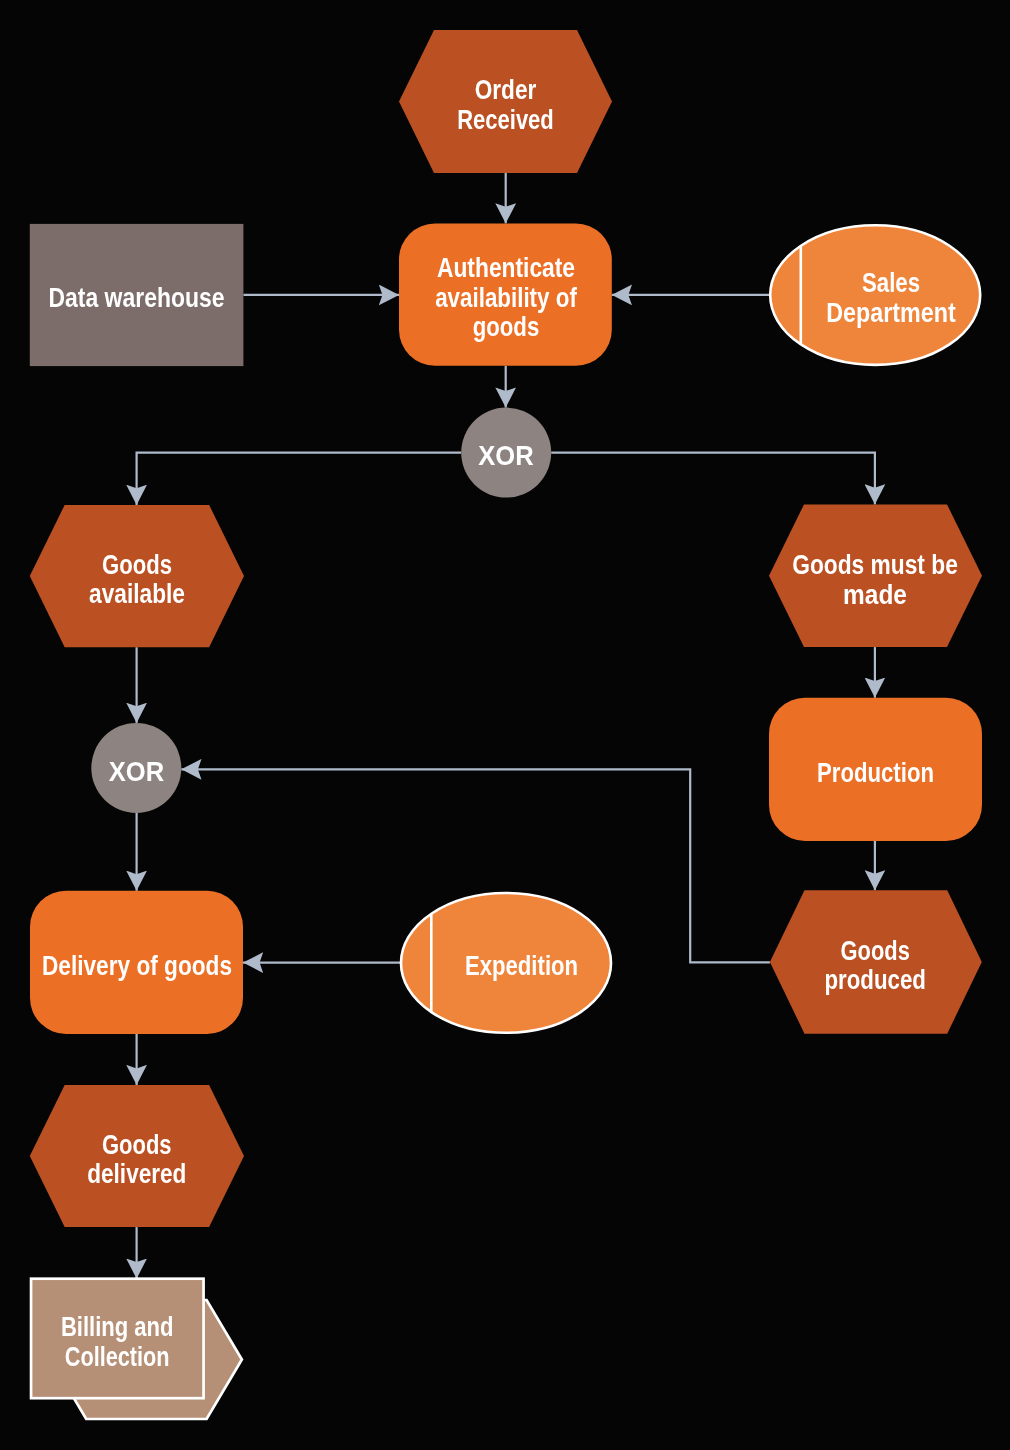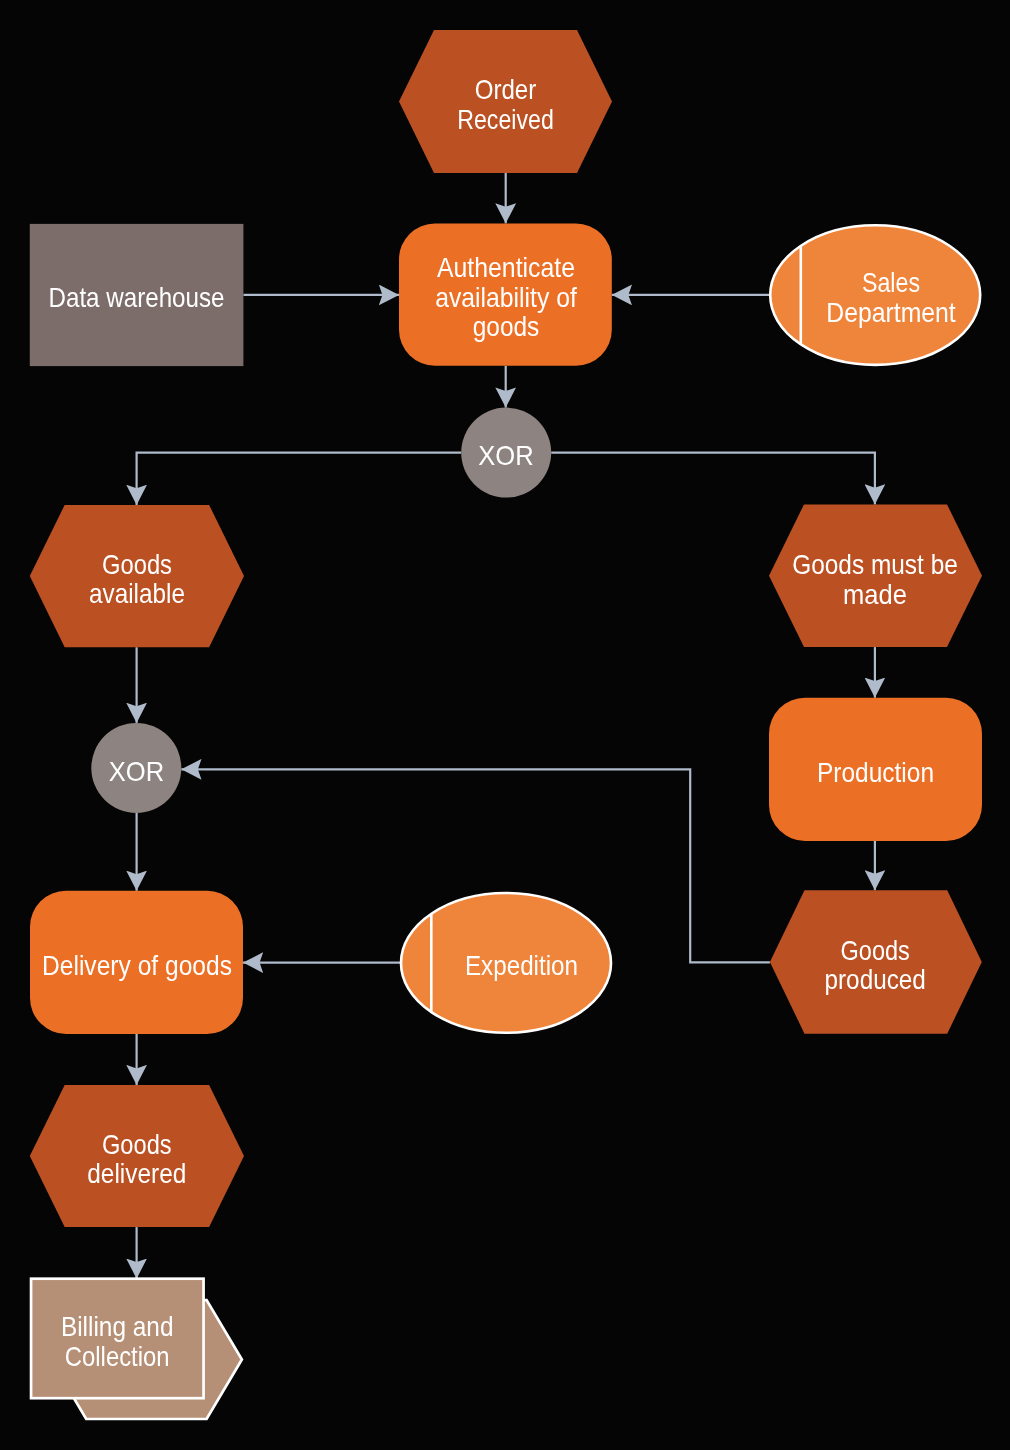--- a/index.html
+++ b/index.html
@@ -1,17 +1,17 @@
 <!DOCTYPE html>
 <html><head>
 <meta charset="utf-8">
 <title>EPC Diagram</title>
 <style>
   html,body{margin:0;padding:0;background:#050505;}
-  #canvas{position:relative;width:1010px;height:1450px;background:#5eead4;overflow:hidden;}
+  #canvas{position:relative;width:1010px;height:1450px;background:#5eead4;overflow:hidden;font-weight:bold;}
   svg{display:block;}
   text{font-family:"Liberation Sans",sans-serif;fill:#ffffff;font-size:28px;text-anchor:middle;}
 </style>
 </head>
 <body>
 
 <div id="canvas">
 <svg width="1010" height="1450" viewBox="0 0 1010 1450">
   <defs>
     <marker id="arrow" markerWidth="20.2" markerHeight="20.8" refX="20.2" refY="10.4" orient="auto" markerUnits="userSpaceOnUse">

